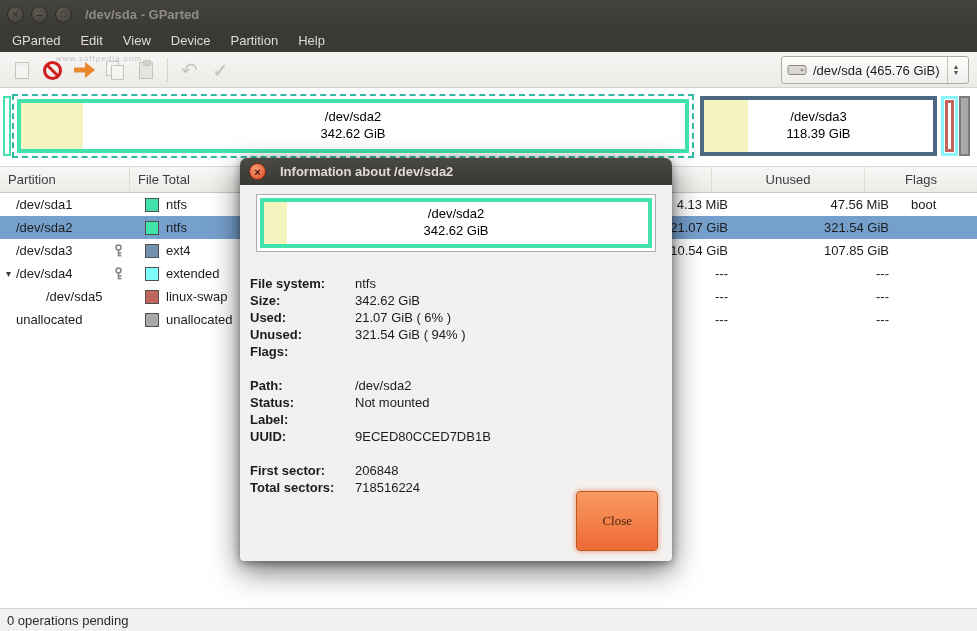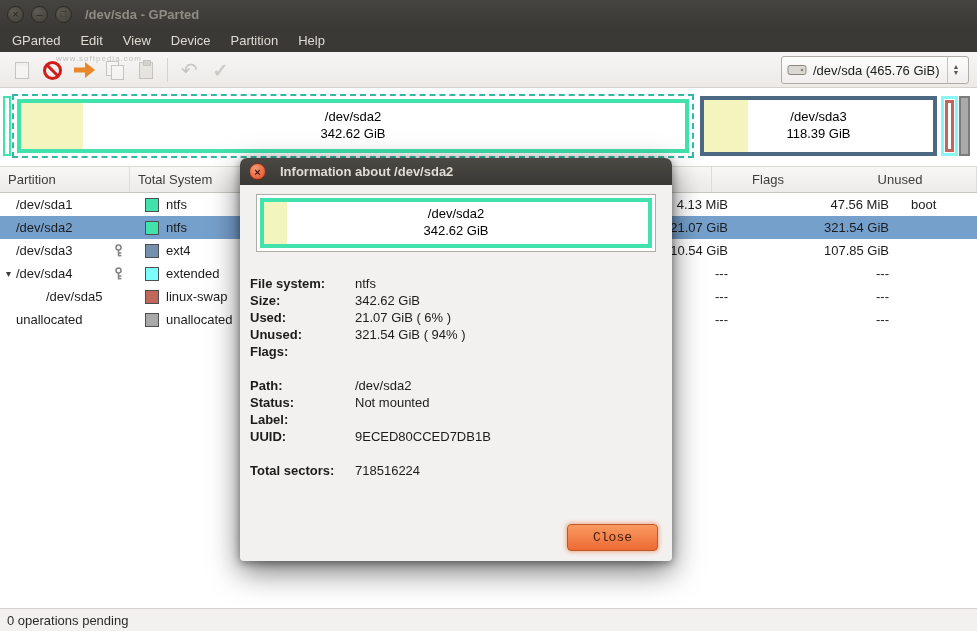--- a/index.html
+++ b/index.html
@@ -105,22 +105,22 @@
   .dlg-graphic-outer { margin:9px 16px 0; height:58px; background:#fff;
     border:1px solid #b0ada7; padding:3px; }
   .dlg-graphic { position:relative; width:100%; height:100%; border:4px solid #41E2AC; background:#fff; }
   .dlg-used { position:absolute; left:0; top:0; bottom:0; width:23px; background:#F4F4BE; }
   .dlg-glabel { position:absolute; inset:0; display:flex; flex-direction:column;
     align-items:center; justify-content:center; line-height:1.3; color:#000; }
   .dlg-fields { margin:24px 0 0 10px; }
   .frow { display:flex; height:17px; align-items:flex-start; }
   .flabel { width:105px; font-weight:bold; flex:none; }
   .fvalue { white-space:nowrap; }
-  .dlg-close-btn { position:absolute; right:14px; bottom:10px; padding:5px 25px;
-    font-family:Liberation Mono, monospace; font-size:13px; color:#46200a;
+  .dlg-close-btn { position:absolute; right:14px; bottom:10px; padding:21px 25px;
+    font-family:Liberation Serif, serif; font-size:13px; color:#46200a;
     background:linear-gradient(#f89a61,#ee6a35); border:1px solid #bb5a26; border-radius:4px;
     box-shadow:0 0 4px 1px rgba(239,111,58,.55); cursor:pointer; }
 </style>
 </head>
 <body>
 
 <div class="window">
 
   <div class="titlebar">
     <div class="win-btn">
@@ -208,25 +208,25 @@
       </div>
     </div>
     <div class="part-ext" style="border-color: rgb(138, 245, 246);">
       <div class="part-swap" style="border-color: rgb(193, 102, 90);"></div>
     </div>
     <div class="part-unalloc" style="background-color: rgb(169, 169, 169);"></div>
   </div>
 
   <div class="thead">
     <div class="th col-partition">Partition</div>
-    <div class="th col-fs">Total System</div>
+    <div class="th col-fs">File Total</div>
     <div class="th col-size cen">Size</div>
     <div class="th col-used cen">Used</div>
+    <div class="th col-unused cen">Unused</div>
     <div class="th col-flags cen" style="border-right:none">Flags</div>
-    <div class="th col-unused cen">Unused</div>
   </div>
 
   <div class="tbody">
 
     <div class="tr">
       <div class="td col-partition pcell">
           <span class="pname">/dev/sda1</span>
         </div>
       <div class="td col-fs">
           <span class="swatch" style="background-color: rgb(65, 226, 172);"></span>
@@ -386,20 +386,24 @@
         </div>
       <div class="frow">
           <span class="flabel">UUID:</span>
           <span class="fvalue">9ECED80CCED7DB1B</span>
         </div>
       <div class="frow">
           <span class="flabel"></span>
           <span class="fvalue"></span>
         </div>
       <div class="frow">
+          <span class="flabel">First sector:</span>
+          <span class="fvalue">206848</span>
+        </div>
+      <div class="frow">
           <span class="flabel">Total sectors:</span>
           <span class="fvalue">718516224</span>
         </div>
     </div>
     <button class="dlg-close-btn">Close</button>
   </div>
 
 </div>
 
 </body></html>

